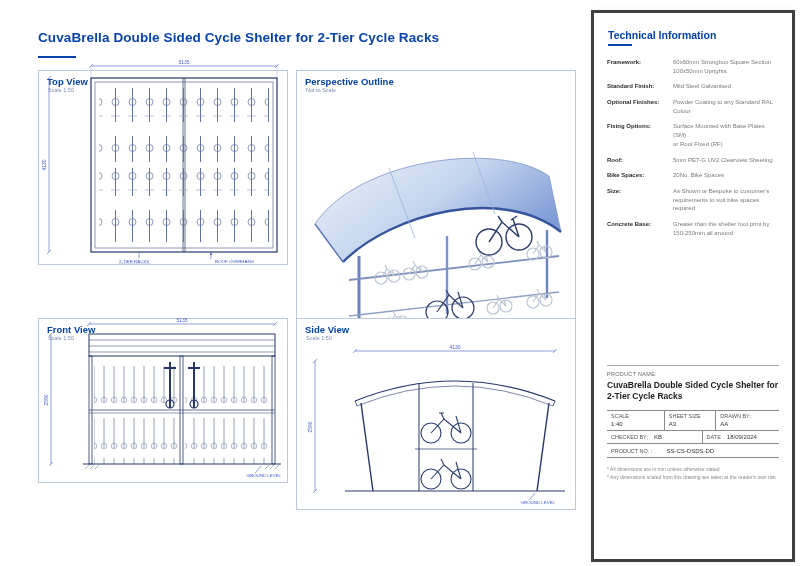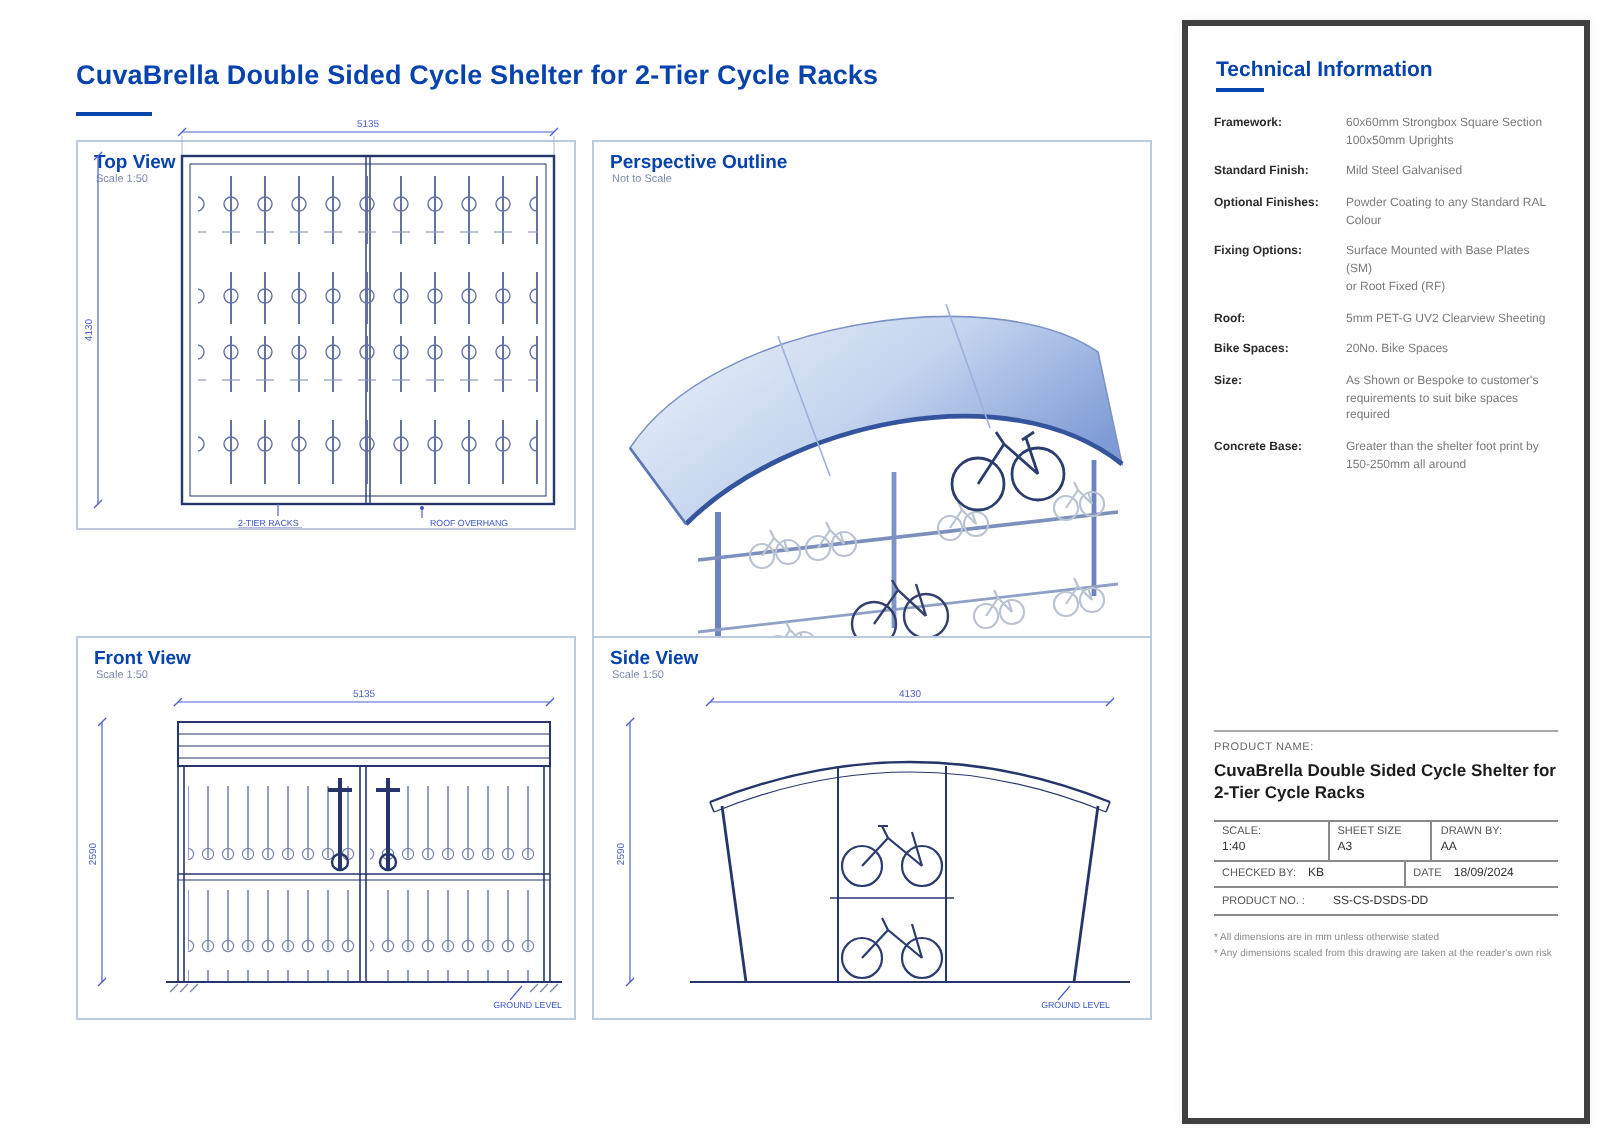--- a/index.html
+++ b/index.html
@@ -11,21 +11,21 @@
   
   .main-title{
     position:absolute;left:38px;top:30px;width:540px;
     font-size:13.5px;font-weight:bold;color:#0743ad;letter-spacing:.1px;
   }
   .title-underline{position:absolute;left:38px;top:56px;width:38px;height:2px;background:#0743ad;}
   
   .panel{position:absolute;background:#fff;border:1px solid #bdcade;box-sizing:border-box;}
   #panel-top{left:38px;top:70px;width:250px;height:195px;}
   #panel-persp{left:296px;top:70px;width:280px;height:269px;}
-  #panel-front{left:38px;top:318px;width:250px;height:192px;}
+  #panel-front{left:38px;top:318px;width:250px;height:165px;}
   #panel-side{left:296px;top:318px;width:280px;height:192px;}
   .pv-title{position:absolute;left:8px;top:5px;font-size:9.5px;font-weight:bold;color:#0743ad;}
   .pv-scale{position:absolute;left:9px;top:16px;font-size:5.5px;color:#7c8ab0;}
   .panel svg{position:absolute;left:0;bottom:0;}
   .dim-text{font-size:5px;fill:#4a5fd0;}
   .ann-text{font-size:4.4px;fill:#3a57c4;}
   .dim-line{stroke:#4a5fd0;stroke-width:.6;}
   .ext-line{stroke:#9aa8d8;stroke-width:.4;}
   .nv{stroke:#26366b;fill:none;}
   

